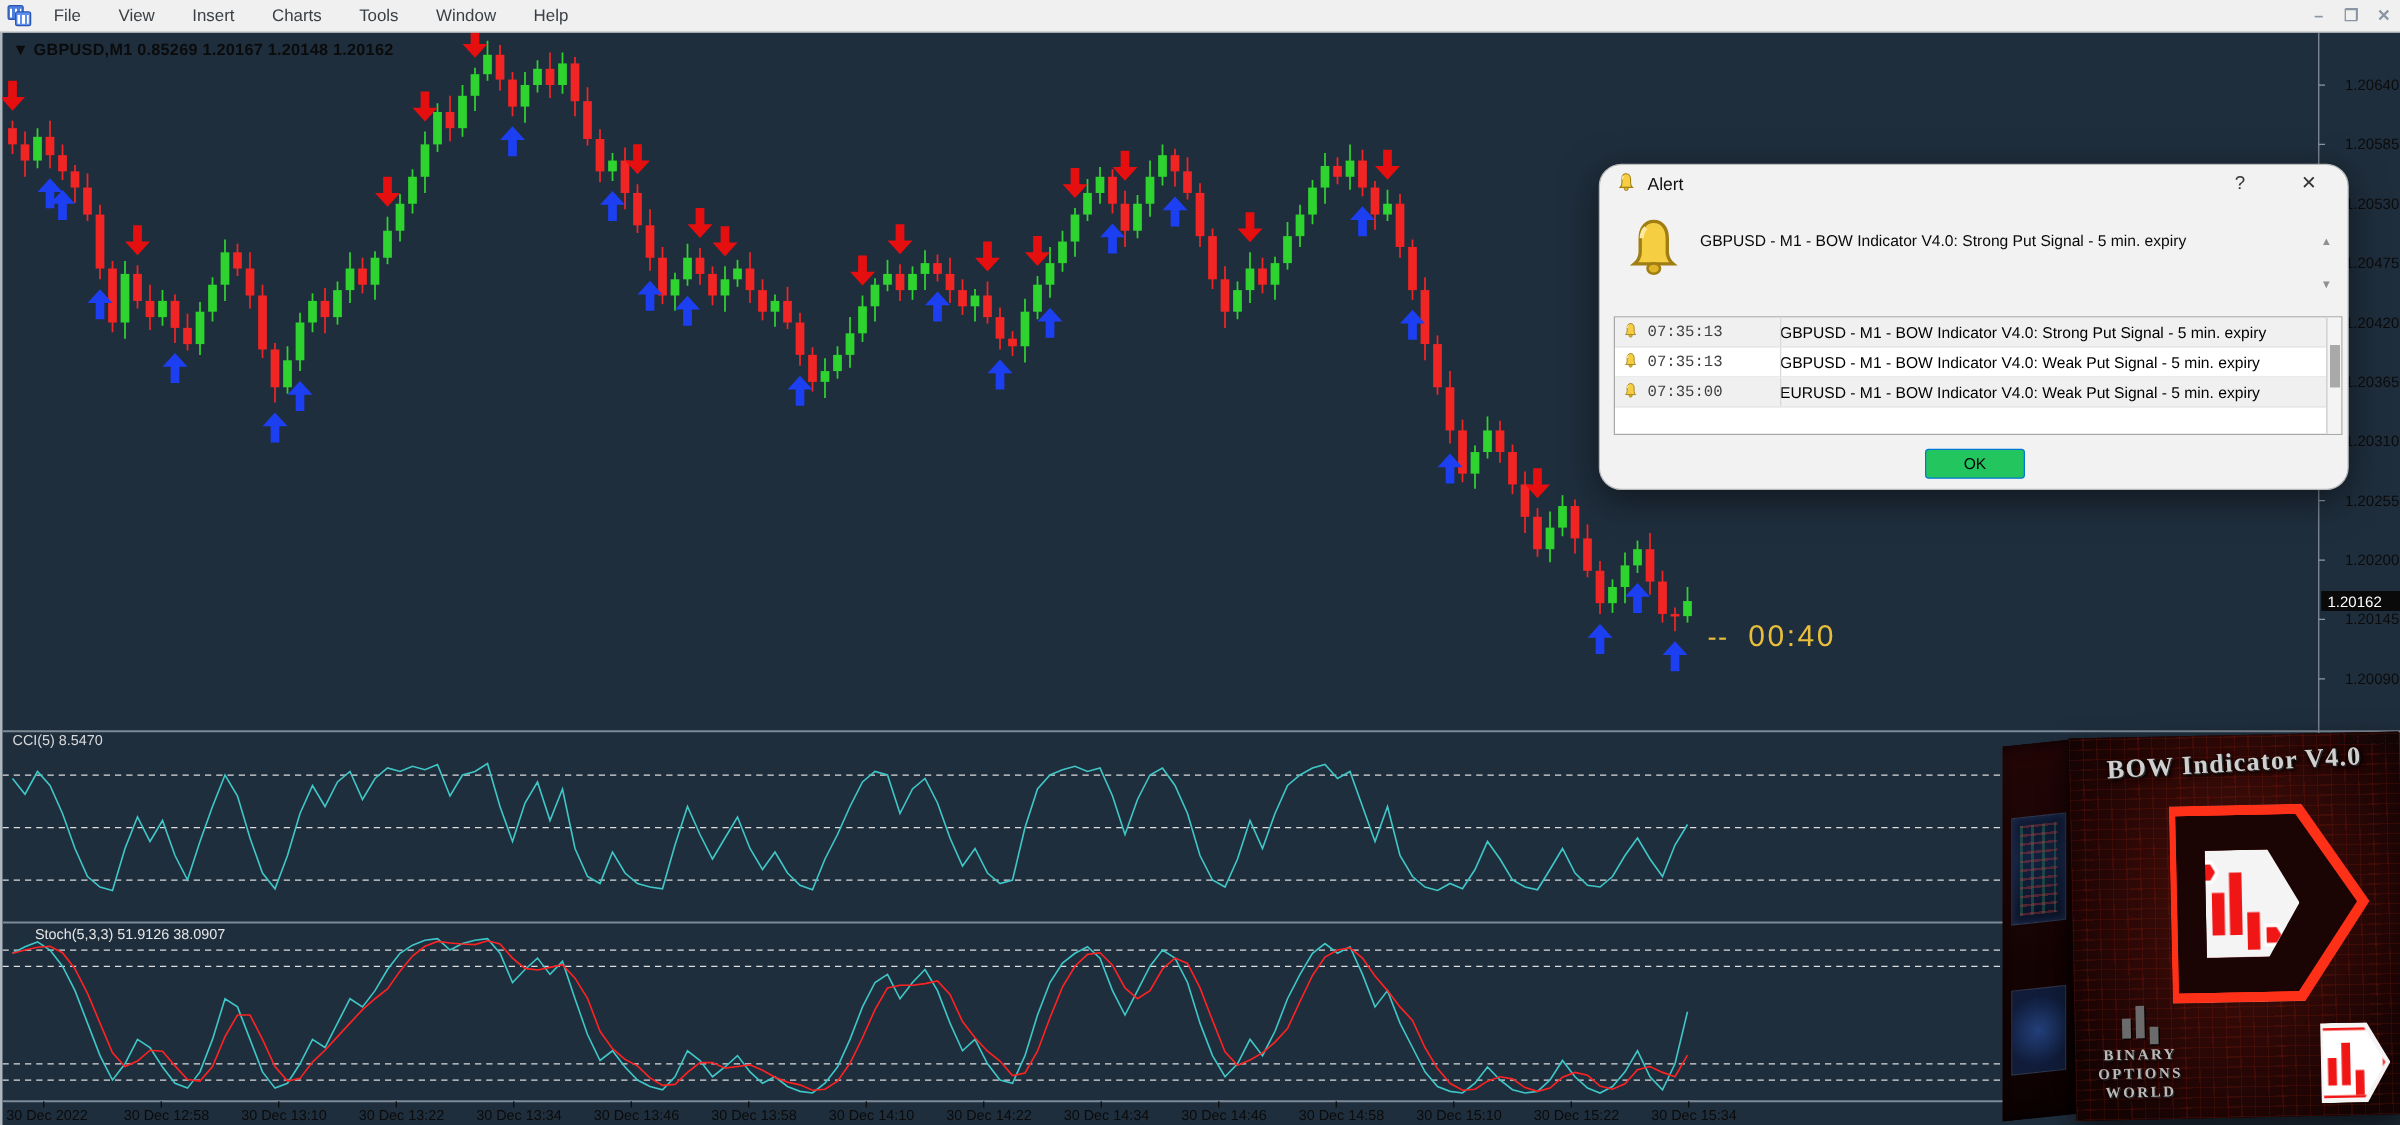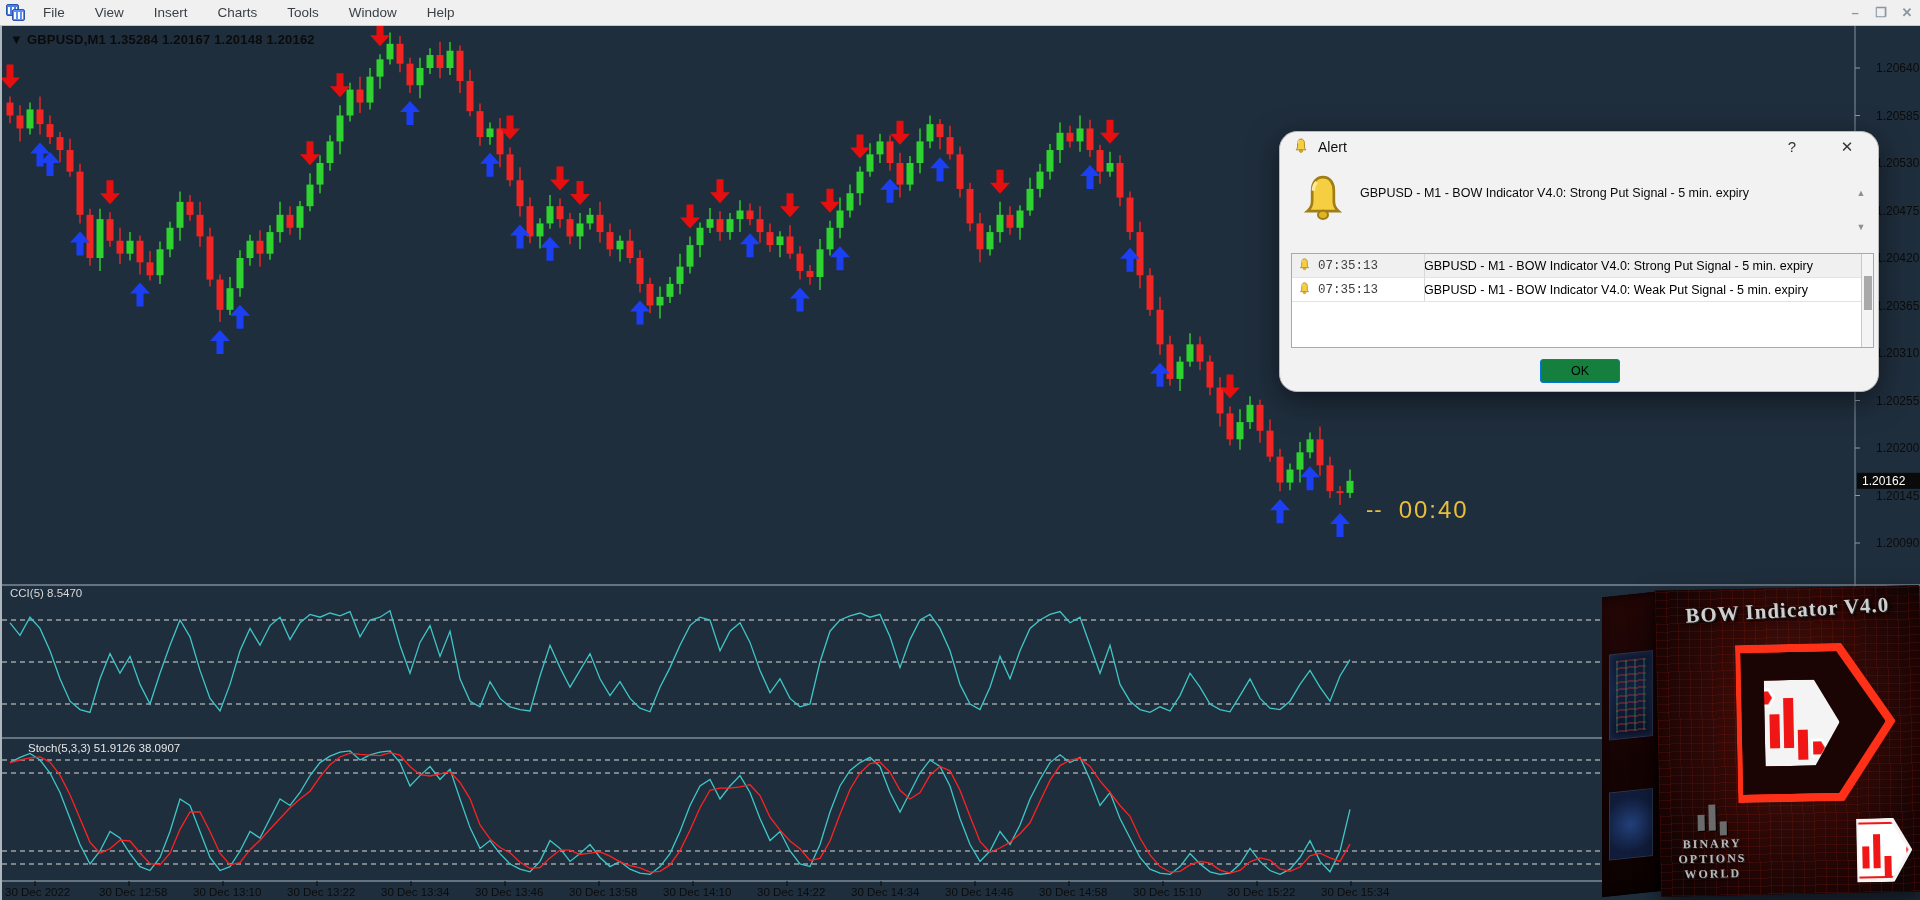--- a/index.html
+++ b/index.html
@@ -41,21 +41,21 @@
   #spin-up { top:56px; } #spin-down { top:90px; }
   #alert-table { position:absolute; left:11px; top:121px; width:583px; height:95px; background:#FFF; border:1px solid #A9A9A9; overflow:hidden; }
   .arow { position:relative; height:24px; display:flex; align-items:center; border-bottom:1px solid #E3E3E3; }
   .arow.odd { background:#F0F0F0; }
   .arow .bell { margin-left:6px; }
   .arow .atime { margin-left:7px; width:96px; font-size:12.5px; color:#404040;font-family:Liberation Mono, monospace; }
   .arow .adiv { position:absolute; left:132px; top:0; bottom:0; width:1px; background:#D8D8D8; }
   .arow .atext { margin-left:10px; font-size:12.5px; color:#000; white-space:nowrap; }
   #alert-scroll { position:absolute; right:0; top:0; bottom:0; width:12px; background:#F4F4F4; border-left:1px solid #C9C9C9; }
   #alert-thumb { position:absolute; left:2px; top:22px; width:8px; height:34px; background:#A9A9A9; }
-  #alert-ok { position:absolute; left:260px; top:227px; width:80px; height:24px; background:#15803d; border:1px solid #0078D7; border-radius:3px; font-size:12.5px; color:#000; text-align:center; line-height:22px; }
+  #alert-ok { position:absolute; left:260px; top:227px; width:80px; height:24px; background:#22c55e; border:1px solid #0078D7; border-radius:3px; font-size:12.5px; color:#000; text-align:center; line-height:22px; }
 
   
   #bowbox { position:absolute; left:1600px; top:562px; width:320px; height:312px; z-index:20; }
   #bow-side { position:absolute; left:0; top:6px; width:62px; height:300px; background:linear-gradient(180deg,#230606,#140303 60%,#0c0202); transform:skewY(-6deg); box-shadow:inset -6px 0 12px rgba(0,0,0,.8); }
   .bow-thumb { position:absolute; left:7px; width:44px; border:1px solid #2a3550; }
   #bow-thumb1 { top:58px; height:86px; background:linear-gradient(180deg,#0e1830 0%,#14213e 40%,#0a1226 100%); box-shadow:inset 0 0 8px #203055; }
   #bow-thumb1:after { content:""; position:absolute; inset:6px; background:repeating-linear-gradient(0deg,rgba(200,60,60,.35) 0 2px,transparent 2px 7px),repeating-linear-gradient(90deg,rgba(60,200,120,.25) 0 2px,transparent 2px 9px); }
   #bow-thumb2 { top:196px; height:68px; background:radial-gradient(circle at 50% 50%,#23407a 0%,#101c3a 70%); }
   #bow-front { position:absolute; left:56px; top:0; width:264px; height:306px; transform:rotate(-1.2deg); background:radial-gradient(ellipse at 50% 42%,#4a100a 0%,#2c0806 48%,#140303 85%),#140303; box-shadow:0 10px 24px rgba(0,0,0,.6); overflow:hidden; }
   #bow-front .circuit { position:absolute; inset:0; background:repeating-linear-gradient(0deg,rgba(255,48,24,.10) 0 1px,transparent 1px 8px),repeating-linear-gradient(90deg,rgba(255,48,24,.10) 0 1px,transparent 1px 11px); }
@@ -483,21 +483,21 @@
       <line x1="1067" y1="855" x2="1067" y2="860" stroke="#0B0B0B"></line>
       <text x="1037" y="870" fill="#0B0B0B" font-size="11.5" font-family="Liberation Sans, sans-serif">30 Dec 14:58</text>
       <line x1="1161" y1="855" x2="1161" y2="860" stroke="#0B0B0B"></line>
       <text x="1131" y="870" fill="#0B0B0B" font-size="11.5" font-family="Liberation Sans, sans-serif">30 Dec 15:10</text>
       <line x1="1255" y1="855" x2="1255" y2="860" stroke="#0B0B0B"></line>
       <text x="1225" y="870" fill="#0B0B0B" font-size="11.5" font-family="Liberation Sans, sans-serif">30 Dec 15:22</text>
       <line x1="1349" y1="855" x2="1349" y2="860" stroke="#0B0B0B"></line>
       <text x="1319" y="870" fill="#0B0B0B" font-size="11.5" font-family="Liberation Sans, sans-serif">30 Dec 15:34</text>
     </svg>
 
-  <div id="ohlc-title">▼ GBPUSD,M1  1.35284 1.20167 1.20148 1.20162</div>
+  <div id="ohlc-title">▼ GBPUSD,M1  0.85269 1.20167 1.20148 1.20162</div>
   <div id="cci-label">CCI(5) 8.5470</div>
   <div id="stoch-label">Stoch(5,3,3) 51.9126 38.0907</div>
   <div id="cci-axis-val">183.3333</div>
 
   <div id="countdown">
     <span class="pre">--</span>
     <span class="val">00:40</span>
   </div>
 
   <div id="bowbox">
@@ -574,20 +574,30 @@
           <div class="arow">
             <span class="bell"><svg width="13" height="13" viewBox="0 0 24 24">
                 <path d="M12 1.5 C8.8 1.5 6.8 4.2 6.8 8 L6.8 13 C6.8 15.2 5.8 16.8 4.6 17.8 L19.4 17.8 C18.2 16.8 17.2 15.2 17.2 13 L17.2 8 C17.2 4.2 15.2 1.5 12 1.5 Z" fill="#F5CE42" stroke="#A07E14" stroke-width="1.3"></path>
                 <path d="M9 4 C7.8 5 7.4 6.5 7.4 8" stroke="#FBEAA0" stroke-width="1.6" fill="none"></path>
                 <ellipse cx="12" cy="19.6" rx="2.4" ry="2" fill="#E0B428" stroke="#A07E14" stroke-width="1"></ellipse>
               </svg></span>
             <span class="atime">07:35:13</span>
             <span class="adiv"></span>
             <span class="atext">GBPUSD - M1 - BOW Indicator V4.0: Weak Put Signal - 5 min. expiry</span>
           </div>
+          <div class="arow odd">
+            <span class="bell"><svg width="13" height="13" viewBox="0 0 24 24">
+                <path d="M12 1.5 C8.8 1.5 6.8 4.2 6.8 8 L6.8 13 C6.8 15.2 5.8 16.8 4.6 17.8 L19.4 17.8 C18.2 16.8 17.2 15.2 17.2 13 L17.2 8 C17.2 4.2 15.2 1.5 12 1.5 Z" fill="#F5CE42" stroke="#A07E14" stroke-width="1.3"></path>
+                <path d="M9 4 C7.8 5 7.4 6.5 7.4 8" stroke="#FBEAA0" stroke-width="1.6" fill="none"></path>
+                <ellipse cx="12" cy="19.6" rx="2.4" ry="2" fill="#E0B428" stroke="#A07E14" stroke-width="1"></ellipse>
+              </svg></span>
+            <span class="atime">07:35:00</span>
+            <span class="adiv"></span>
+            <span class="atext">EURUSD - M1 - BOW Indicator V4.0: Weak Put Signal - 5 min. expiry</span>
+          </div>
         </div>
       <div id="alert-scroll">
         <div id="alert-thumb"></div>
       </div>
     </div>
     <div id="alert-ok">OK</div>
   </div>
 </div>
 
 </body></html>

